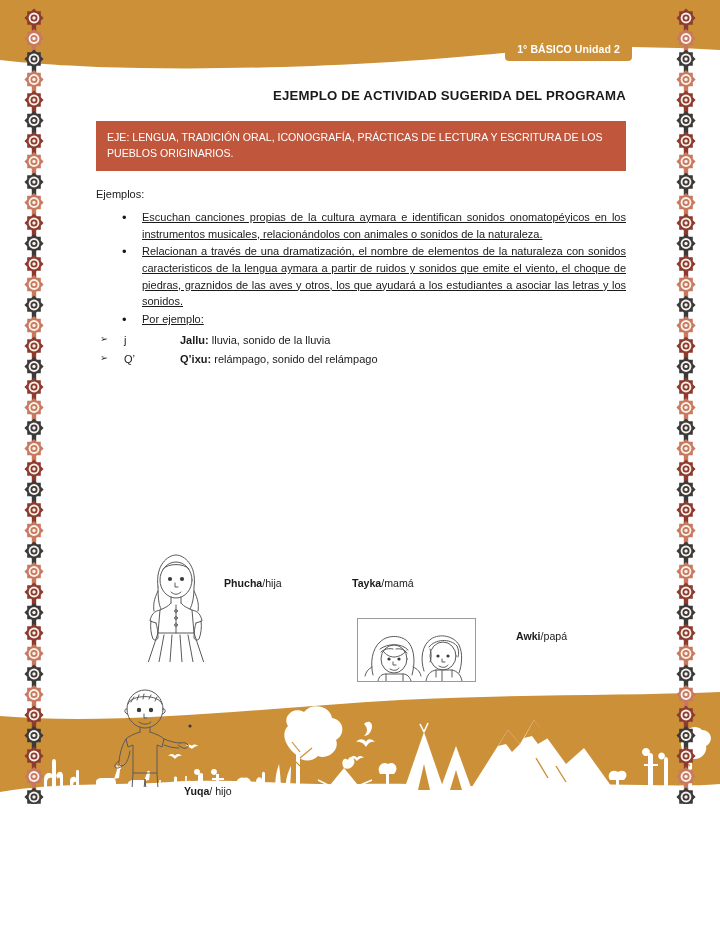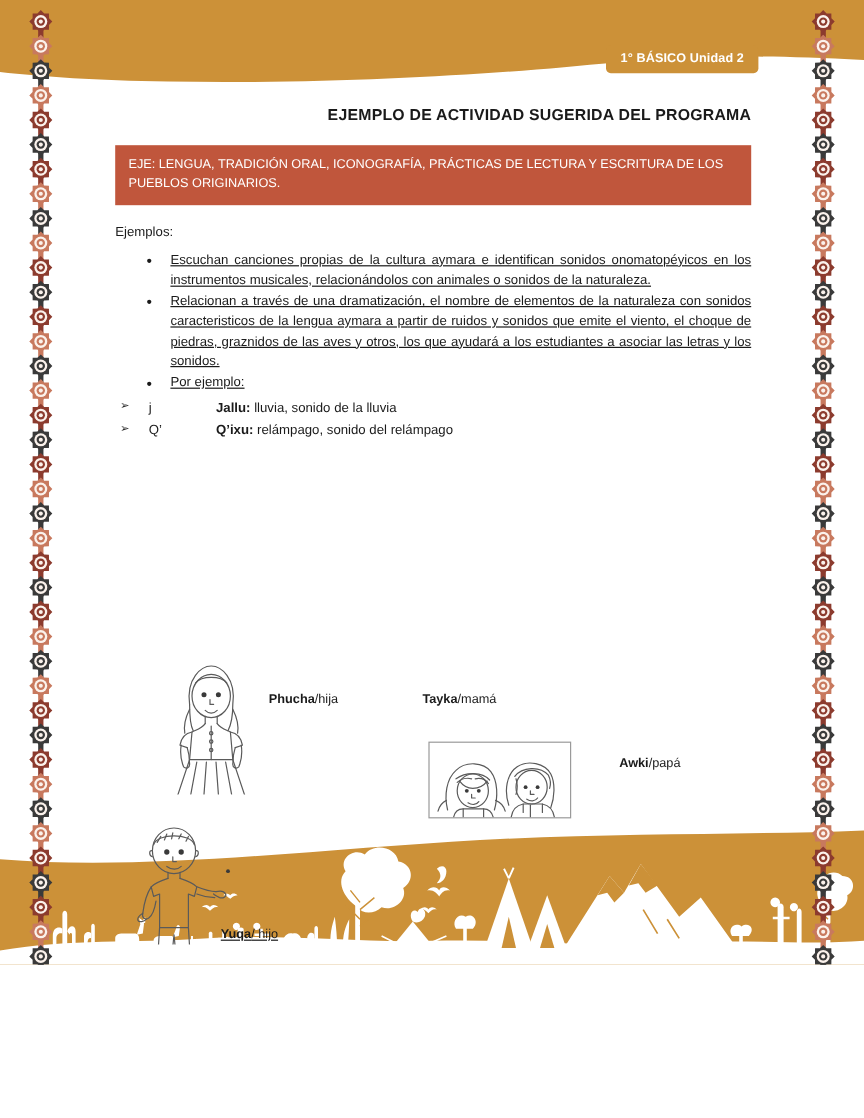--- a/index.html
+++ b/index.html
@@ -989,21 +989,21 @@
           <path d="M34,104 L33,124 M42,104 L42,124 M46,104 L46,124 M54,104 L54,124"></path>
 
           <path d="M33,124 C30,126 29,129 31,130 L43,130 C44,128 43,125 42,124 Z"></path>
           <path d="M46,124 C45,125 44,128 45,130 L57,130 C59,129 58,126 55,124 Z"></path>
 
           <circle cx="89" cy="41" r="1.6" fill="#3a3a3a" stroke="none"></circle>
         </g>
       </svg>
     </div>
 
-    <div class="fig-label" style="left:88px; top:228px;text-decoration:underline;">
+    <div class="fig-label" style="left:88px; top:240px;">
       <b>Yuqa</b><span>/ hijo</span>
     </div>
 
   </div>
 
   <div class="bottom-band">
     <svg viewBox="0 0 720 118" preserveAspectRatio="none">
 
       <path d="M0,30 C120,40 260,22 400,14 C520,8 620,10 720,6 L720,118 L0,118 Z" fill="#CC9138"></path>
 

